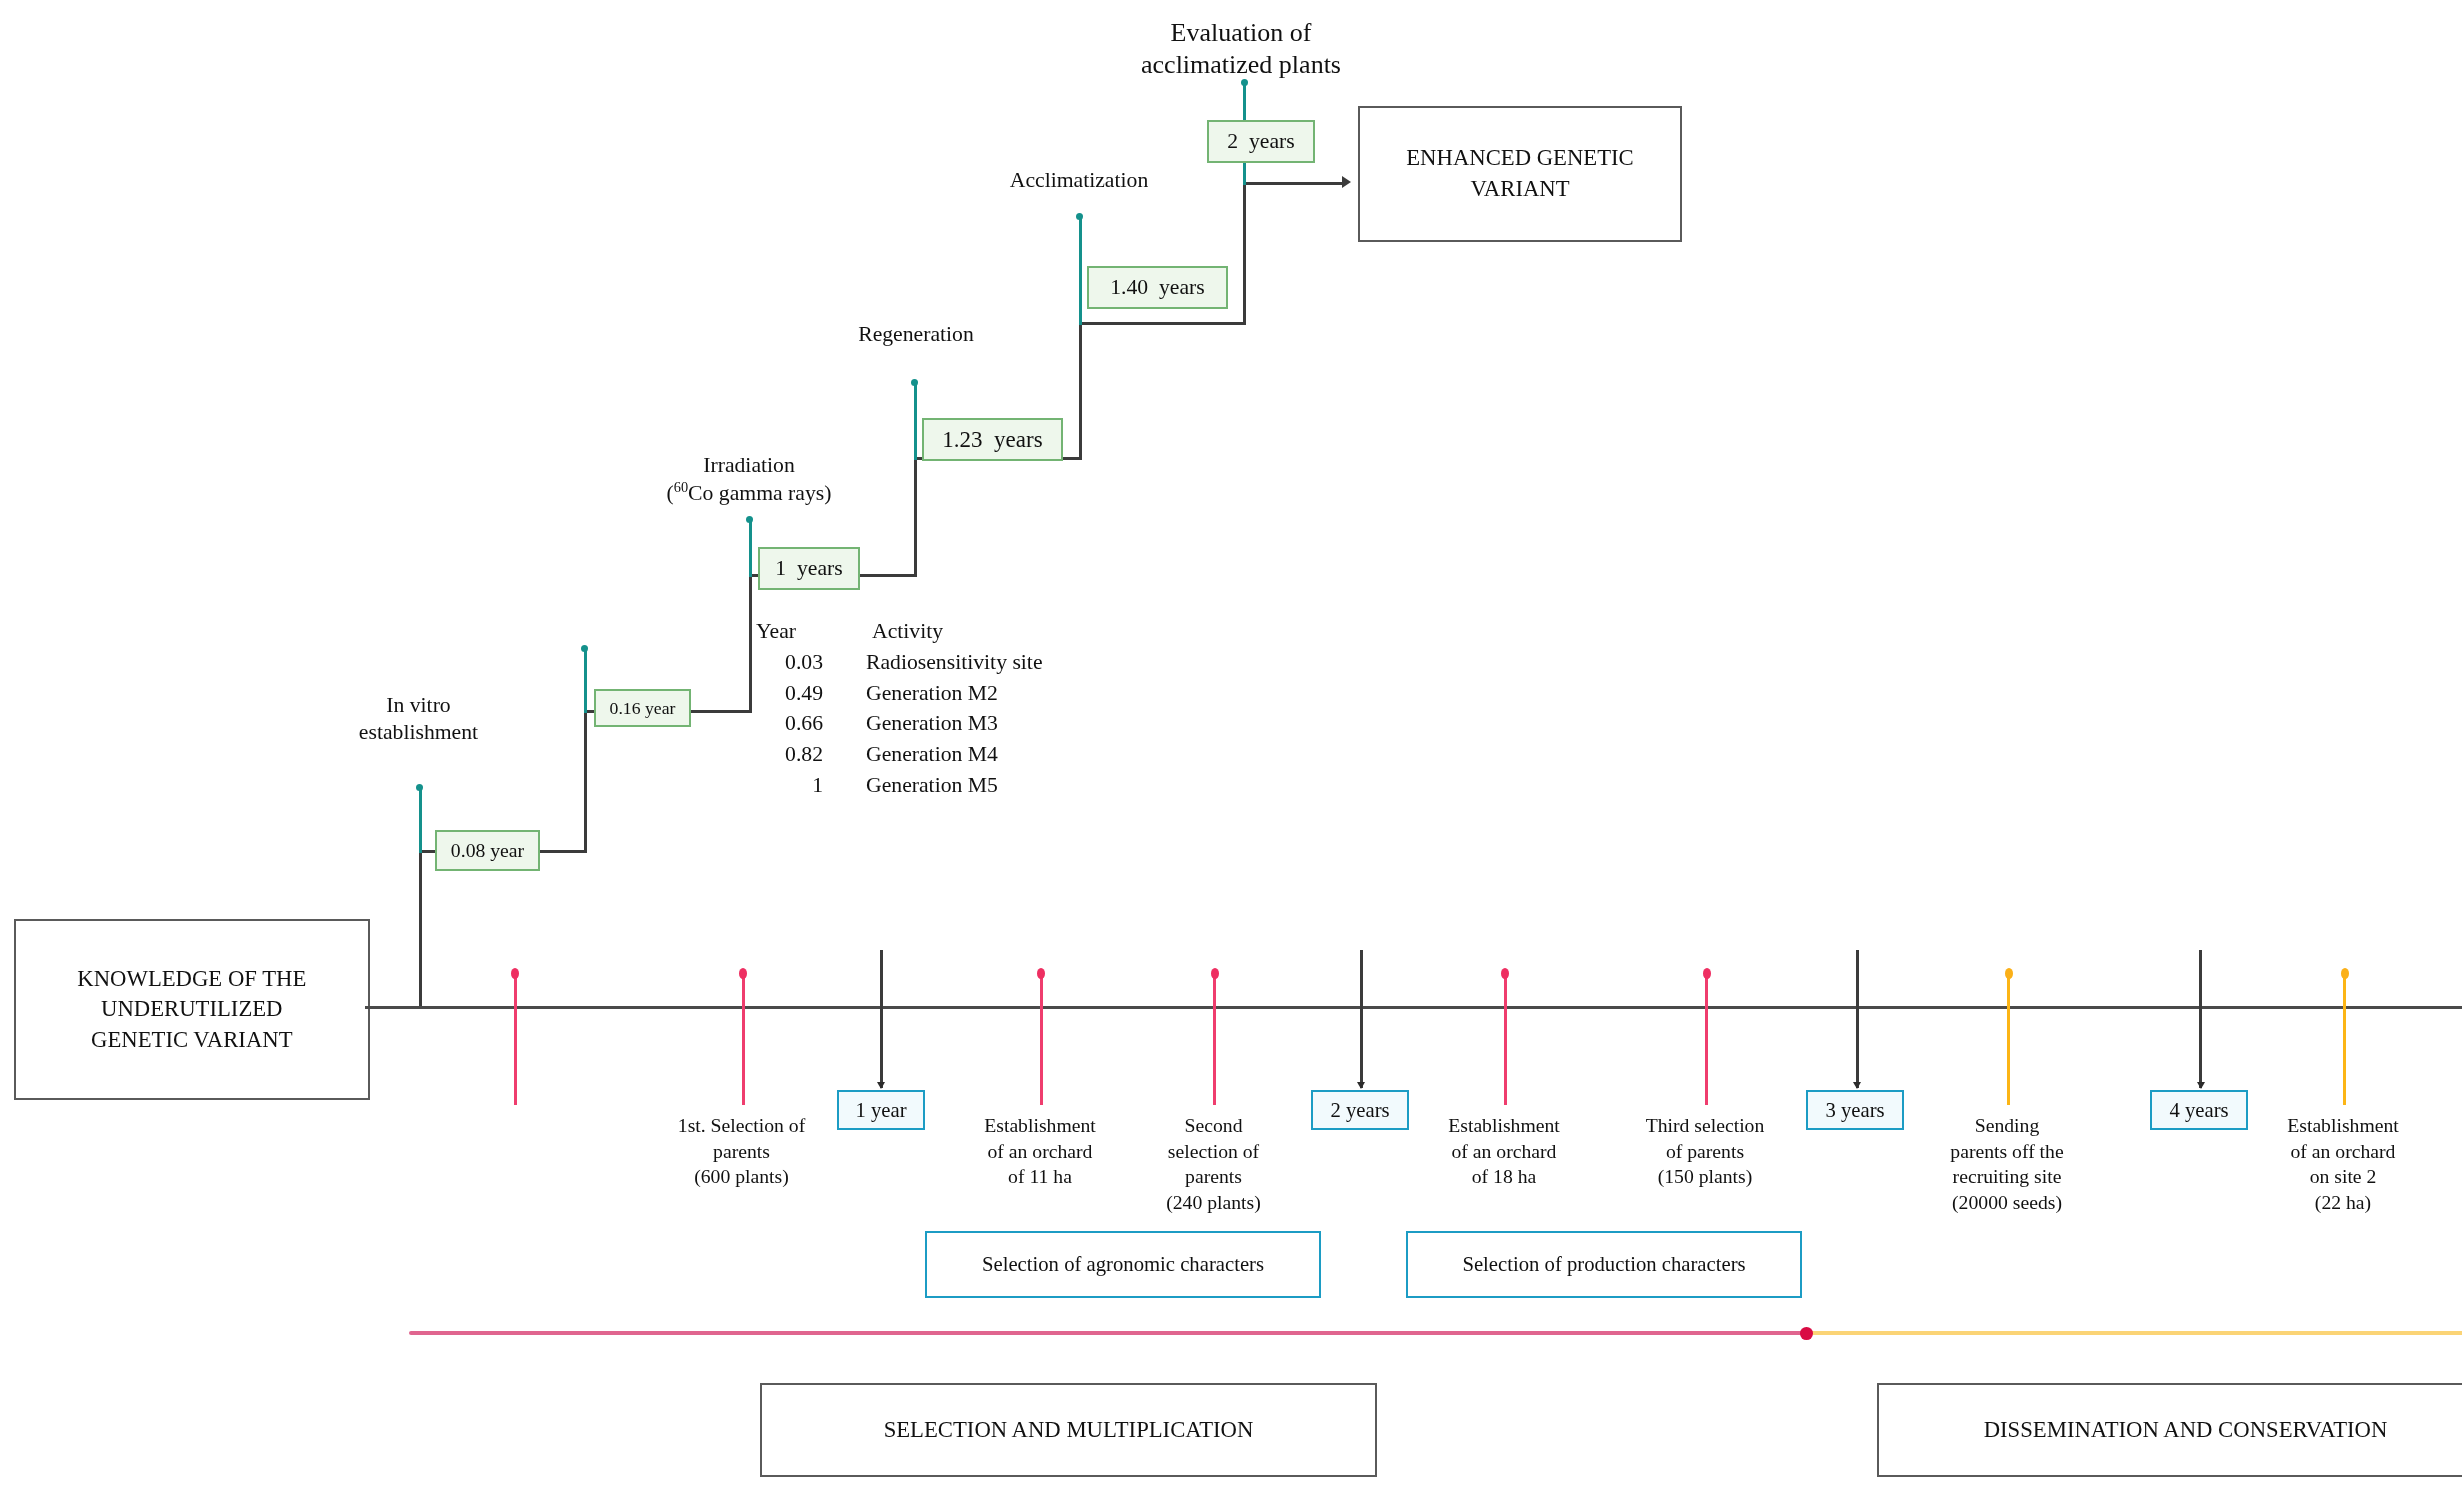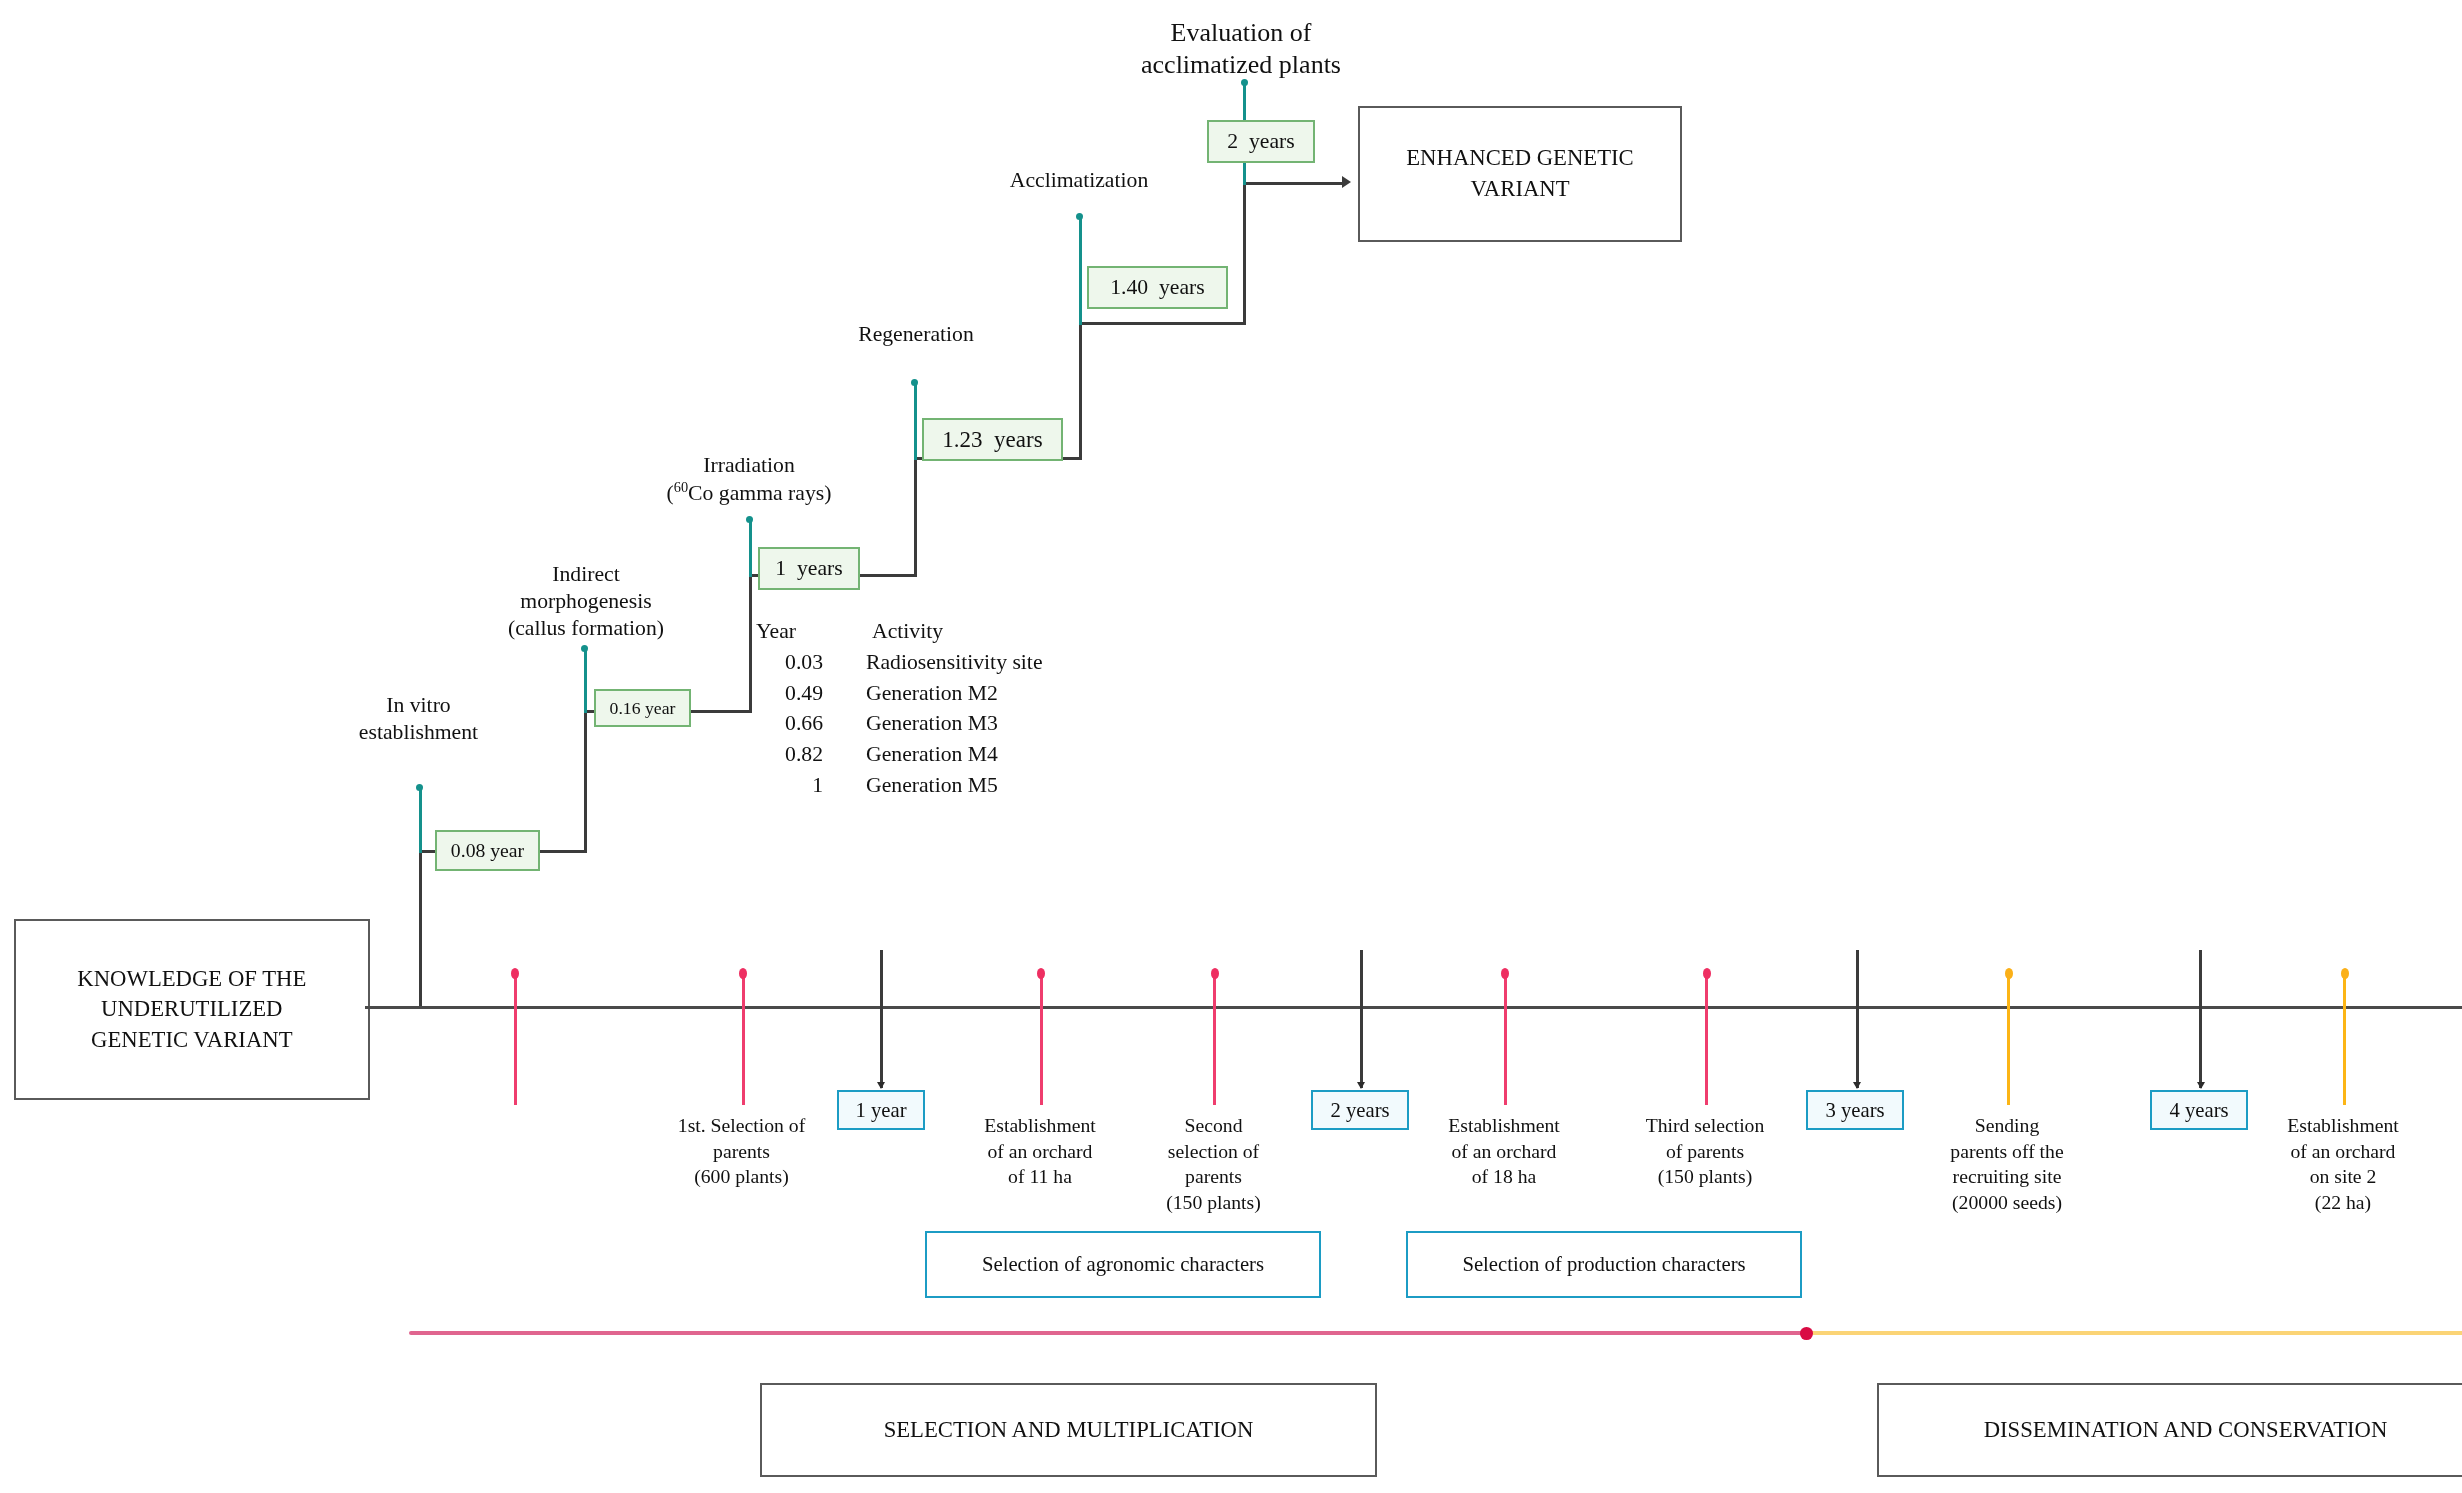--- a/index.html
+++ b/index.html
@@ -108,23 +108,20 @@
 
   <div class="tealstem" style="left:1079px;top:217px;height:108px;"></div>
   <div class="tealdot" style="left:1076px;top:213px;"></div>
 
   <div class="tealstem" style="left:1243px;top:83px;height:102px;"></div>
   <div class="tealdot" style="left:1241px;top:79px;"></div>
 
   <div class="nodelabel" style="left:315px;top:692px;width:207px;font-size:21.7px;">In vitro
 establishment</div>
 
-  <div class="nodelabel" style="left:443px;top:561px;width:286px;font-size:21.7px;">Indirect
-morphogenesis
-(callus formation)</div>
 
   <div class="nodelabel" style="left:606px;top:452px;width:286px;font-size:21.7px;white-space:normal;">
     <div>Irradiation</div>
     <div>
       <span>(</span><span class="sup">60</span><span>Co gamma rays)</span>
     </div>
   </div>
 
   <div class="nodelabel" style="left:778px;top:321px;width:276px;font-size:21.7px;">Regeneration</div>
 
@@ -215,21 +212,21 @@
   <div class="pinkdot" style="left:1037px;top:968px;"></div>
   <div class="evt" style="left:939px;top:1113px;width:202px;font-size:19.7px;">Establishment
 of an orchard
 of 11 ha</div>
 
   <div class="pinkstem" style="left:1213px;top:973px;height:132px;"></div>
   <div class="pinkdot" style="left:1211px;top:968px;"></div>
   <div class="evt" style="left:1120px;top:1113px;width:187px;font-size:19.7px;">Second
 selection of
 parents
-(150 plants)</div>
+(240 plants)</div>
 
   <div class="pinkstem" style="left:1504px;top:973px;height:132px;"></div>
   <div class="pinkdot" style="left:1501px;top:968px;"></div>
   <div class="evt" style="left:1403px;top:1113px;width:202px;font-size:19.7px;">Establishment
 of an orchard
 of 18 ha</div>
 
   <div class="pinkstem" style="left:1705px;top:973px;height:132px;"></div>
   <div class="pinkdot" style="left:1703px;top:968px;"></div>
   <div class="evt" style="left:1604px;top:1113px;width:202px;font-size:19.7px;">Third selection

